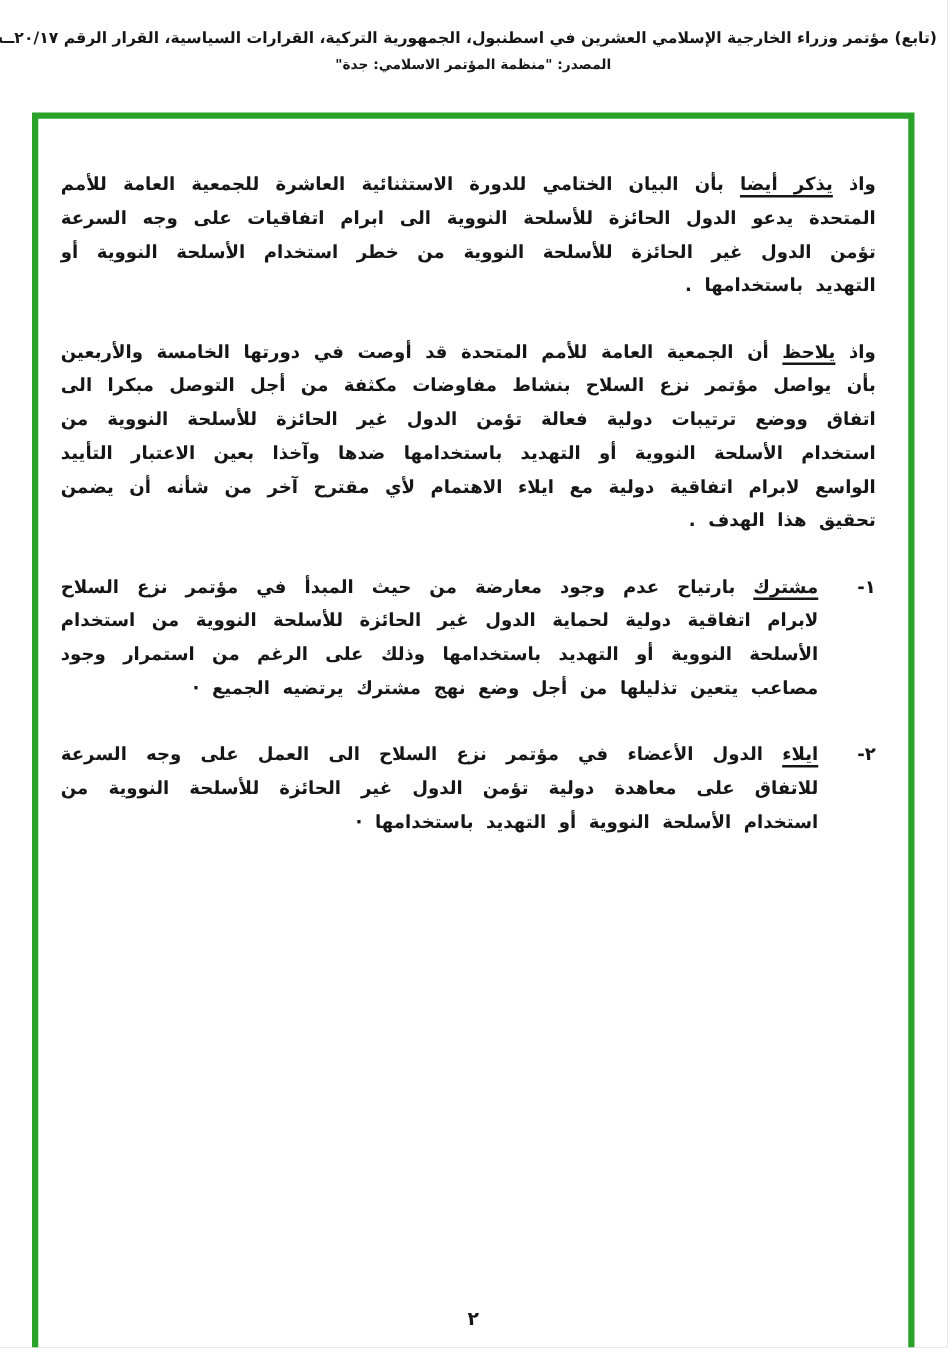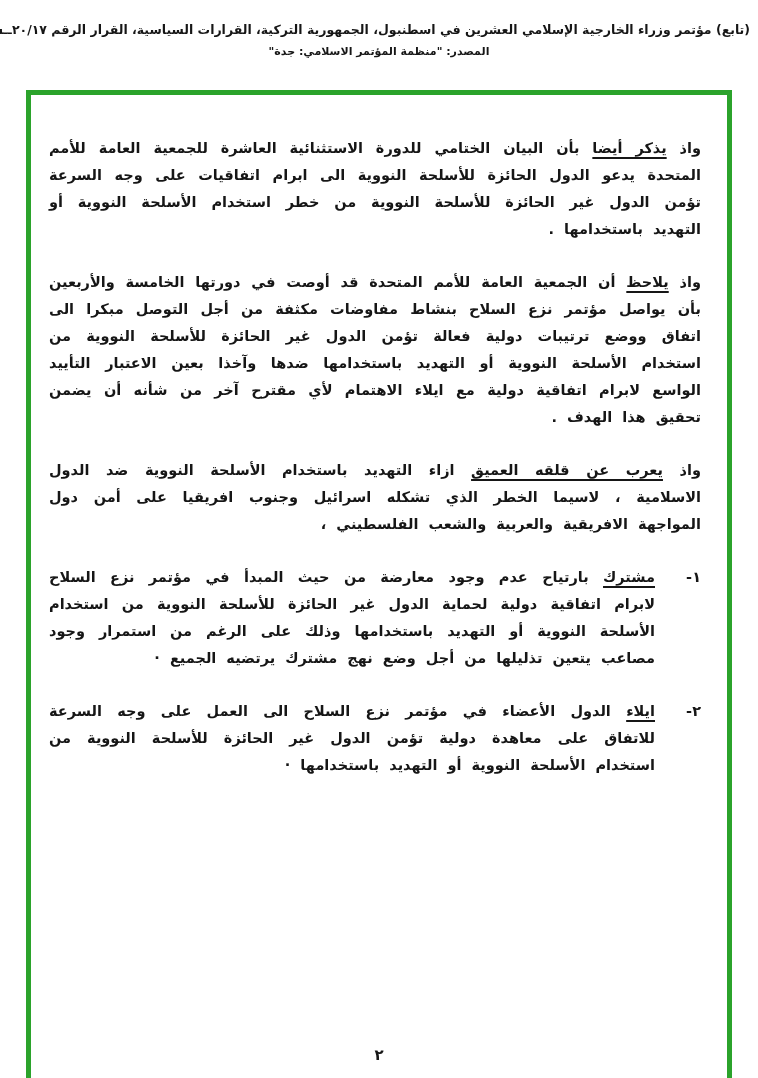--- a/index.html
+++ b/index.html
@@ -91,21 +91,20 @@
     <div class="header-line1">(تابع) مؤتمر وزراء الخارجية الإسلامي العشرين في اسطنبول، الجمهورية التركية، القرارات السياسية، القرار الرقم ٢٠/١٧ــس</div>
     <div class="header-line2">المصدر: "منظمة المؤتمر الاسلامي: جدة"</div>
   </header>
 
   <div class="content-box" style="border-color: rgb(43, 163, 43);">
 
     <p class="para"><span>واذ </span><span class="lead">يذكر أيضا</span><span> بأن البيان الختامي للدورة الاستثنائية العاشرة للجمعية العامة للأمم المتحدة يدعو الدول الحائزة للأسلحة النووية الى ابرام اتفاقيات على وجه السرعة تؤمن الدول غير الحائزة للأسلحة النووية من خطر استخدام الأسلحة النووية أو التهديد باستخدامها .</span></p>
 
     <p class="para"><span>واذ </span><span class="lead">يلاحظ</span><span> أن الجمعية العامة للأمم المتحدة قد أوصت في دورتها الخامسة والأربعين بأن يواصل مؤتمر نزع السلاح بنشاط مفاوضات مكثفة من أجل التوصل مبكرا الى اتفاق ووضع ترتيبات دولية فعالة تؤمن الدول غير الحائزة للأسلحة النووية من استخدام الأسلحة النووية أو التهديد باستخدامها ضدها وآخذا بعين الاعتبار التأييد الواسع لابرام اتفاقية دولية مع ايلاء الاهتمام لأي مقترح آخر من شأنه أن يضمن تحقيق هذا الهدف .</span></p>
 
-    <p class="para"><span>واذ </span><span class="lead">يعرب عن قلقه العميق</span><span> ازاء التهديد باستخدام الأسلحة النووية ضد الدول الاسلامية ، لاسيما الخطر الذي تشكله اسرائيل وجنوب افريقيا على أمن دول المواجهة الافريقية والعربية والشعب الفلسطيني ،</span></p>
 
     <div class="item">
       <div class="item-num">١-</div>
       <p class="item-body"><span class="lead">مشترك</span><span> بارتياح عدم وجود معارضة من حيث المبدأ في مؤتمر نزع السلاح لابرام اتفاقية دولية لحماية الدول غير الحائزة للأسلحة النووية من استخدام الأسلحة النووية أو التهديد باستخدامها وذلك على الرغم من استمرار وجود مصاعب يتعين تذليلها من أجل وضع نهج مشترك يرتضيه الجميع ·</span></p>
     </div>
 
     <div class="item">
       <div class="item-num">٢-</div>
       <p class="item-body"><span class="lead">ايلاء</span><span> الدول الأعضاء في مؤتمر نزع السلاح الى العمل على وجه السرعة للاتفاق على معاهدة دولية تؤمن الدول غير الحائزة للأسلحة النووية من استخدام الأسلحة النووية أو التهديد باستخدامها ·</span></p>
     </div>

